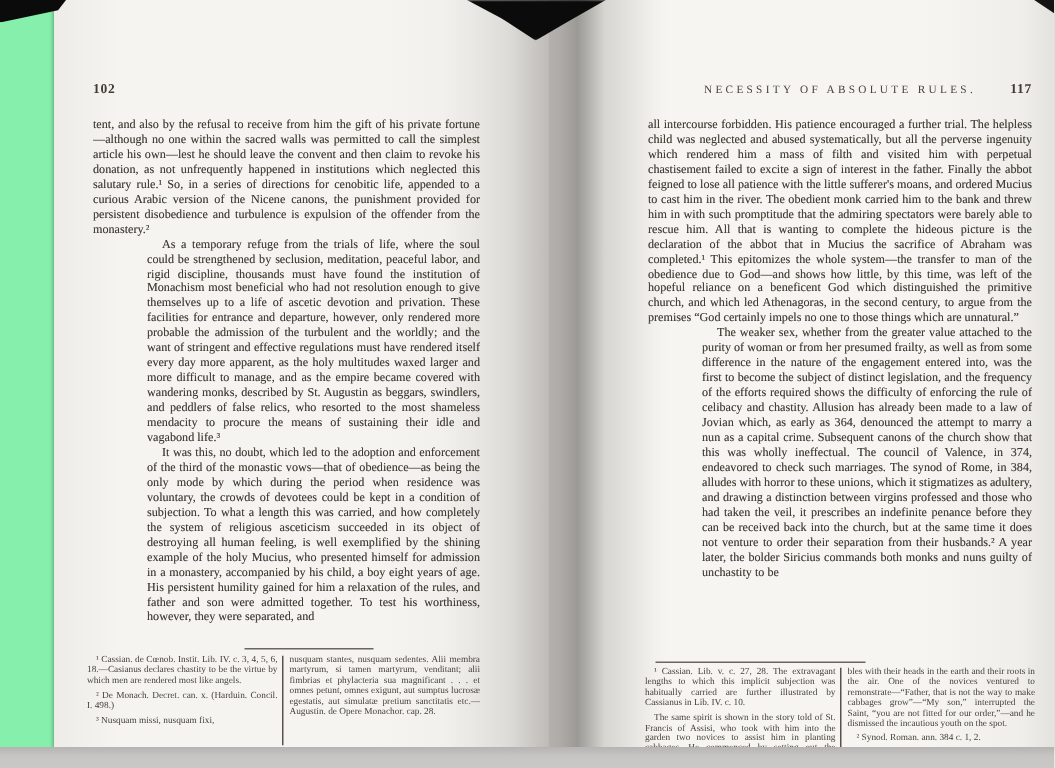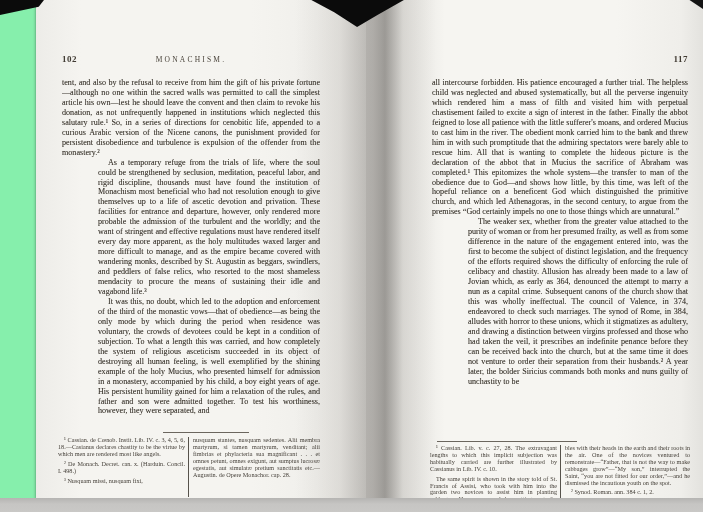--- a/index.html
+++ b/index.html
@@ -109,21 +109,20 @@
     <div class="leftpage-shade"></div>
     <div class="rightpage-shade"></div>
   </div>
 
   <div class="gutter-shadow"></div>
 
   <div class="text-layer">
 
     <div class="header" style="left:62px;top:55px;width:258px;">
       <span class="pagenum" style="left:0;">102</span>
-      <span class="running">MONACHISM.</span>
     </div>
 
     <div class="body-text" style="left:62px;top:78px;width:258px;height:351px;">
       <p>tent, and also by the refusal to receive from him the gift of his private fortune—although no one within the sacred walls was permitted to call the simplest article his own—lest he should leave the convent and then claim to revoke his donation, as not unfrequently happened in institutions which neglected this salutary rule.¹  So, in a series of directions for cenobitic life, appended to a curious Arabic version of the Nicene canons, the punishment provided for persistent disobedience and turbulence is expulsion of the offender from the monastery.²</p>
       <p class="ind">As a temporary refuge from the trials of life, where the soul could be strengthened by seclusion, meditation, peaceful labor, and rigid discipline, thousands must have found the institution of Monachism most beneficial who had not resolution enough to give themselves up to a life of ascetic devotion and privation.  These facilities for entrance and departure, however, only rendered more probable the admission of the turbulent and the worldly; and the want of stringent and effective regulations must have rendered itself every day more apparent, as the holy multitudes waxed larger and more difficult to manage, and as the empire became covered with wandering monks, described by St. Augustin as beggars, swindlers, and peddlers of false relics, who resorted to the most shameless mendacity to procure the means of sustaining their idle and vagabond life.³</p>
       <p class="ind">It was this, no doubt, which led to the adoption and enforcement of the third of the monastic vows—that of obedience—as being the only mode by which during the period when residence was voluntary, the crowds of devotees could be kept in a condition of subjection. To what a length this was carried, and how completely the system of religious asceticism succeeded in its object of destroying all human feeling, is well exemplified by the shining example of the holy Mucius, who presented himself for admission in a monastery, accompanied by his child, a boy eight years of age.  His persistent humility gained for him a relaxation of the rules, and father and son were admitted together.  To test his worthiness, however, they were separated, and</p>
     </div>
 
     <div class="fnrule" style="left:163px;top:432px;width:86px;"></div>
 
@@ -134,20 +133,21 @@
         <p>³ Nusquam missi, nusquam fixi,</p>
       </div>
       <div class="fndivider"></div>
       <div class="fncol second">
         <p class="cont">nusquam stantes, nusquam sedentes. Alii membra martyrum, si tamen martyrum, venditant; alii fimbrias et phylacteria sua magnificant . . . et omnes petunt, omnes exigunt, aut sumptus lucrosæ egestatis, aut simulatæ pretium sanctitatis etc.—Augustin. de Opere Monachor. cap. 28.</p>
       </div>
     </div>
 
     <div class="header" style="left:432px;top:55px;width:256px;">
       <span class="pagenum" style="right:0;">117</span>
+      <span class="running">NECESSITY OF ABSOLUTE RULES.</span>
     </div>
 
     <div class="body-text" style="left:432px;top:78px;width:256px;height:360px;">
       <p>all intercourse forbidden.  His patience encouraged a further trial. The helpless child was neglected and abused systematically, but all the perverse ingenuity which rendered him a mass of filth and visited him with perpetual chastisement failed to excite a sign of interest in the father.  Finally the abbot feigned to lose all patience with the little sufferer's moans, and ordered Mucius to cast him in the river. The obedient monk carried him to the bank and threw him in with such promptitude that the admiring spectators were barely able to rescue him.  All that is wanting to complete the hideous picture is the declaration of the abbot that in Mucius the sacrifice of Abraham was completed.¹  This epitomizes the whole system—the transfer to man of the obedience due to God—and shows how little, by this time, was left of the hopeful reliance on a beneficent God which distinguished the primitive church, and which led Athenagoras, in the second century, to argue from the premises “God certainly impels no one to those things which are unnatural.”</p>
       <p class="ind">The weaker sex, whether from the greater value attached to the purity of woman or from her presumed frailty, as well as from some difference in the nature of the engagement entered into, was the first to become the subject of distinct legislation, and the frequency of the efforts required shows the difficulty of enforcing the rule of celibacy and chastity.  Allusion has already been made to a law of Jovian which, as early as 364, denounced the attempt to marry a nun as a capital crime.  Subsequent canons of the church show that this was wholly ineffectual.  The council of Valence, in 374, endeavored to check such marriages.  The synod of Rome, in 384, alludes with horror to these unions, which it stigmatizes as adultery, and drawing a distinction between virgins professed and those who had taken the veil, it prescribes an indefinite penance before they can be received back into the church, but at the same time it does not venture to order their separation from their husbands.²  A year later, the bolder Siricius commands both monks and nuns guilty of unchastity to be</p>
     </div>
 
     <div class="fnrule" style="left:437px;top:441px;width:140px;"></div>
 
     <div class="footnotes" style="left:430px;top:445px;width:260px;height:58px;">

